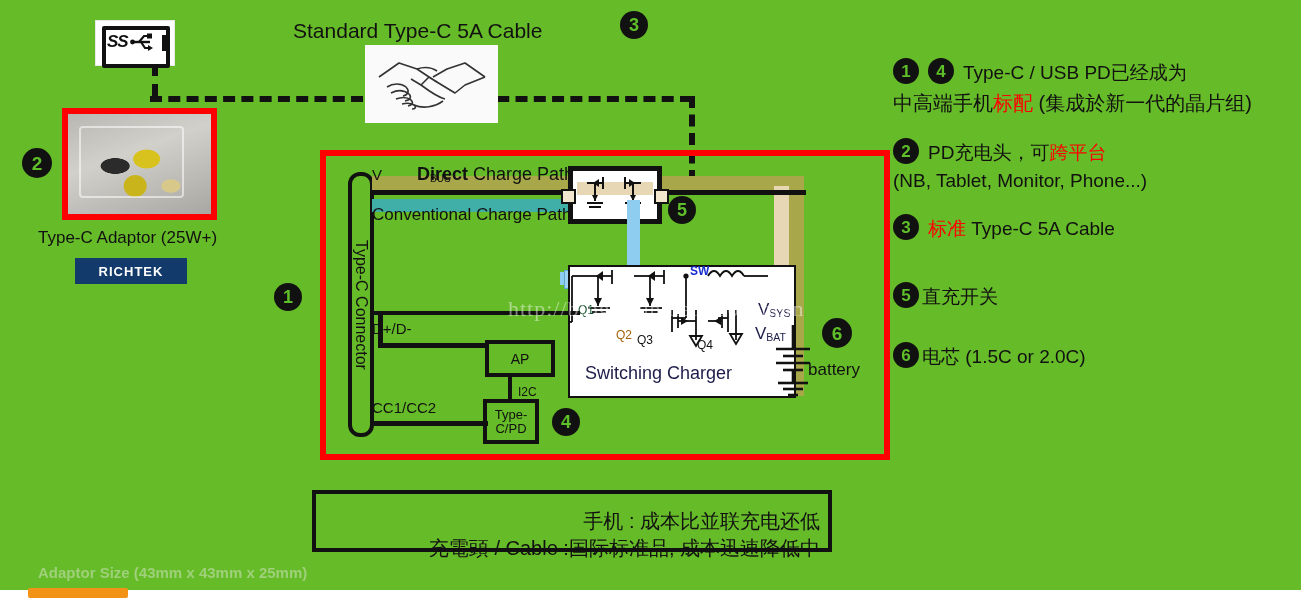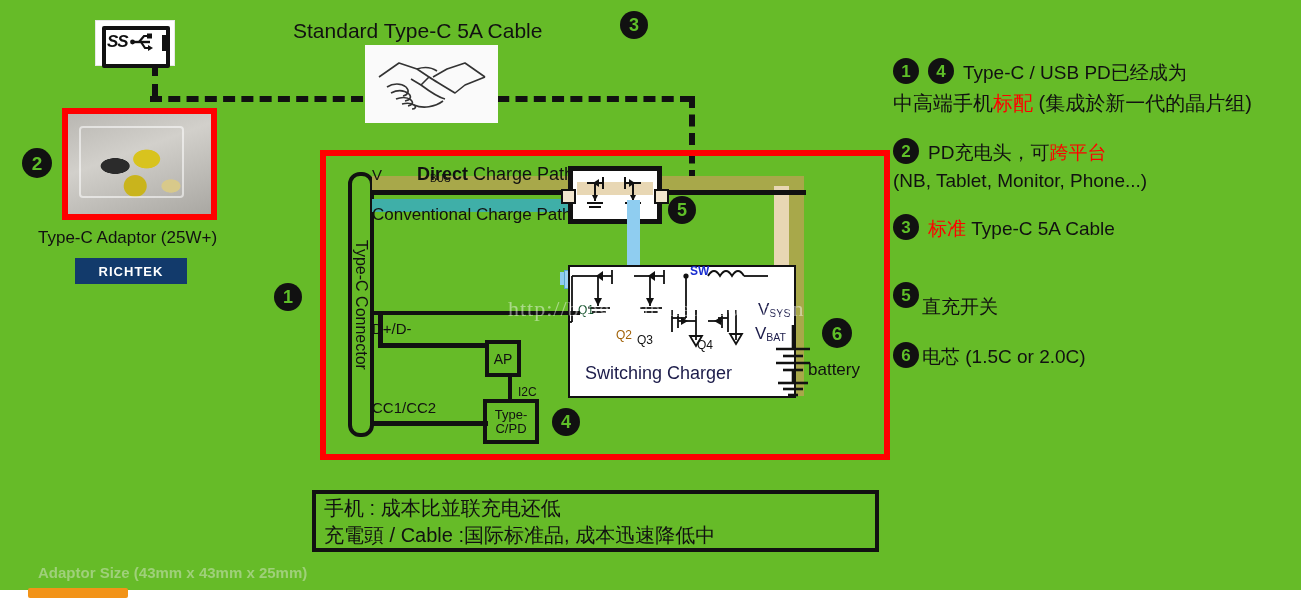--- a/index.html
+++ b/index.html
@@ -68,21 +68,21 @@
   #lbl-vbus{left:372px;top:166px;font-size:15px;color:#111;}
   #lbl-vbus sub{font-size:10px;padding-left:48px;}
   #lbl-direct{left:417px;top:164px;font-size:18px;color:#111;}
   #lbl-direct b{font-weight:bold;}
   #lbl-conv{left:372px;top:205px;font-size:17px;color:#111;}
   #lbl-dpdm{left:372px;top:297px;font-size:15px;color:#111;margin-top:23px;}
   #lbl-cc{left:372px;top:399px;font-size:15px;color:#111;}
   #lbl-i2c{left:518px;top:385px;font-size:12px;color:#111;}
 
   
-  #apbox{left:485px;top:340px;width:36px;height:37px;border:4px solid #111;box-sizing:border-box;
+  #apbox{left:485px;top:340px;width:70px;height:37px;border:4px solid #111;box-sizing:border-box;
       display:flex;align-items:center;justify-content:center;font-size:14px;color:#111;background:transparent;}
   #pdbox{left:483px;top:399px;width:56px;height:45px;border:4px solid #111;box-sizing:border-box;
       display:flex;align-items:center;justify-content:center;text-align:center;font-size:13px;line-height:1.05;color:#111;}
 
   
   #dcsw{left:568px;top:166px;width:94px;height:58px;border:5px solid #111;box-sizing:border-box;background:#ffffff;}
   #dcsw .strip{position:absolute;left:4px;top:11px;right:4px;height:13px;background:#e8d7b4;}
   #dcsw .term{position:absolute;width:15px;height:15px;background:#9a7b4f;border:2px solid #111;box-sizing:border-box;top:18px;}
   #dcsw .term.l{left:-12px;background:#f2e6cf;}
   #dcsw .term.r{right:-12px;background:#f2e6cf;}
@@ -104,21 +104,21 @@
   .bluenode{position:absolute;width:17px;height:17px;background:#9ed3f2;border:1px solid #5aa7cf;}
 
   #battery{left:770px;top:325px;width:46px;height:82px;}
   #lbl-battery{left:808px;top:360px;font-size:17px;color:#111;}
 
   
   #watermark{left:508px;top:296px;font-size:22px;color:rgba(255,255,255,.45);
      font-family:"Liberation Serif","DejaVu Serif",serif;letter-spacing:1px;pointer-events:none;}
 
   
-  #bottombox{left:312px;top:490px;width:567px;height:62px;border:4px solid #111;box-sizing:border-box;padding:1px 8px;}
+  #bottombox{left:312px;top:490px;width:520px;height:62px;border:4px solid #111;box-sizing:border-box;padding:14px 8px;text-align:right;}
   #bottombox div{font-size:20px;color:#111;line-height:1.35;}
 
   #adaptorsize{left:38px;top:564px;font-size:15px;font-weight:bold;color:#9fd07a;}
   #orangebar{left:28px;top:588px;width:100px;height:10px;background:#f29318;border-radius:2px;}
   .red{color:#ff0000;}
   #r1{left:893px;top:58px;}
   #r2{left:893px;top:138px;}
   #r3{left:893px;top:214px;}
   #r5{left:893px;top:282px;}
   #r6{left:893px;top:342px;}
@@ -329,17 +329,17 @@
   <div class="rtext" style="left:893px;top:90px;font-size:20px;"><span>中高端手机</span><span class="red">标配</span><span> (集成於新一代的晶片组)</span></div>
 
   <div class="badge b26" id="r2" style="position:absolute;">2</div>
   <div class="rtext" style="left:928px;top:140px;"><span>PD充电头，可</span><span class="red">跨平台</span></div>
   <div class="rtext" style="left:893px;top:170px;">(NB, Tablet, Monitor, Phone...)</div>
 
   <div class="badge b26" id="r3" style="position:absolute;">3</div>
   <div class="rtext" style="left:928px;top:216px;"><span class="red">标准</span><span> Type-C 5A Cable</span></div>
 
   <div class="badge b26" id="r5" style="position:absolute;">5</div>
-  <div class="rtext" style="left:922px;top:294px;font-family:Liberation Mono, monospace;">直充开关</div>
+  <div class="rtext" style="left:922px;top:284px;font-family:Liberation Mono, monospace;">直充开关</div>
 
   <div class="badge b26" id="r6" style="position:absolute;">6</div>
   <div class="rtext" style="left:922px;top:344px;">电芯 (1.5C or 2.0C)</div>
 </div>
 
 </body></html>

